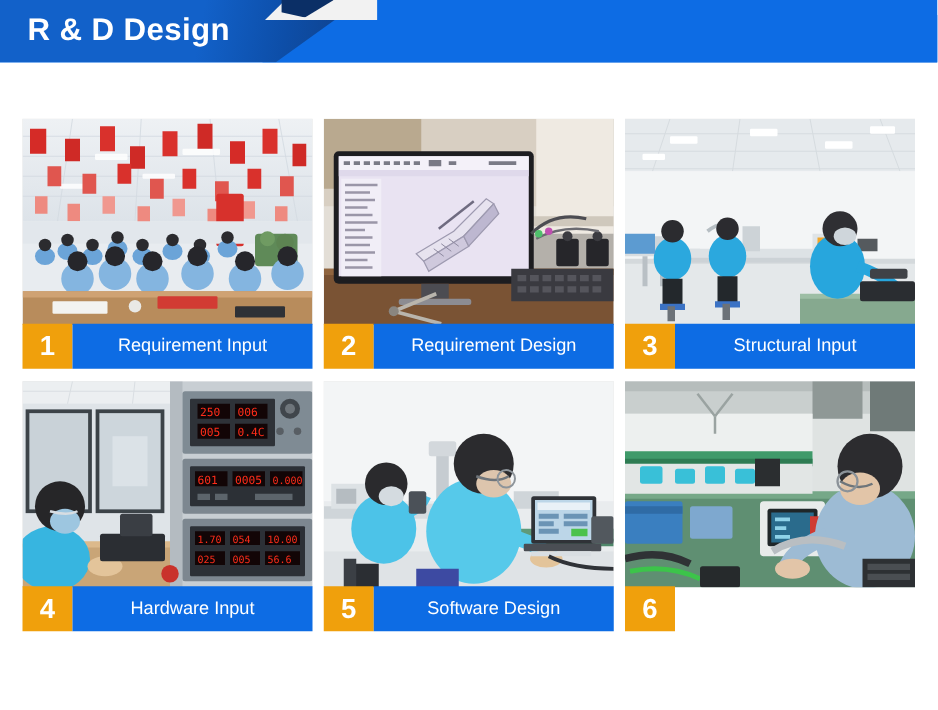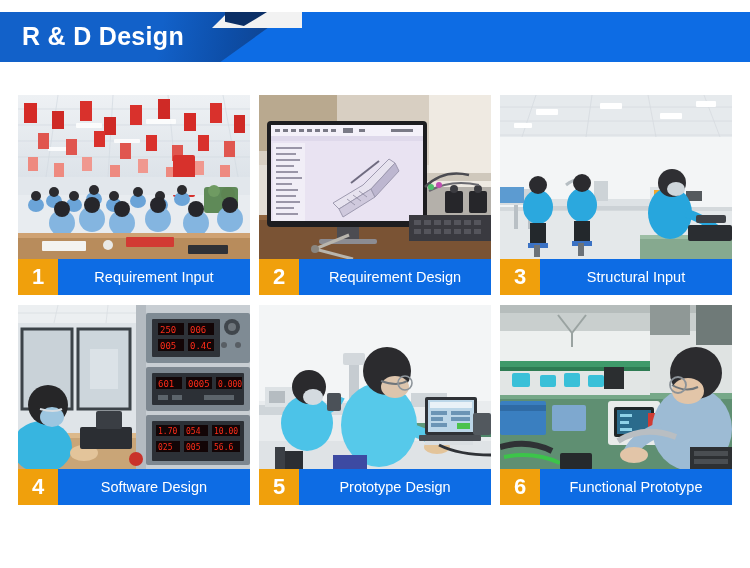--- a/index.html
+++ b/index.html
@@ -9,21 +9,20 @@
     font-family:"Liberation Sans", sans-serif;
     overflow:hidden;
   }
 
   
   .header {
     position:relative;
     width:750px; height:50px;
     overflow:hidden;
     background:#0d6ce4;
-    margin-top:12px;
   }
   .header-left {
     position:absolute; left:0; top:0;
     width:290px; height:50px;
     background:linear-gradient(100deg,#1261c9 0%,#1261c9 55%,#0d4ea8 78%,#103f86 100%);
     clip-path:polygon(0 0, 100% 0, 76% 100%, 0 100%);
     z-index:3;
   }
   .header-notch {
     position:absolute; left:212px; top:0;
@@ -454,21 +453,21 @@
           <path d="M22 104 q14 4 22 0" stroke="#d7dde2" stroke-width="2" fill="none"></path>
           <ellipse cx="66" cy="148" rx="14" ry="8" fill="#e3c49a"></ellipse>
         </g>
         <rect x="62" y="122" width="52" height="22" rx="2" fill="#2b2e33"></rect>
         <rect x="78" y="106" width="26" height="18" rx="2" fill="#3a3e44"></rect>
         <circle cx="118" cy="154" r="7" fill="#c9322b"></circle>
       </svg>
     </div>
     <div class="caption">
       <div class="num">4</div>
-      <div class="label">Software Design</div>
+      <div class="label">Hardware Input</div>
     </div>
   </div>
 
   <div class="cell">
     <div class="photo">
       <svg viewBox="0 0 232 165" preserveAspectRatio="none">
         <rect width="232" height="165" fill="#f0f2f3"></rect>
         <rect x="0" y="0" width="232" height="96" fill="#f3f5f6"></rect>
         <rect x="0" y="96" width="232" height="40" fill="#e9ecee"></rect>
         <rect x="0" y="136" width="232" height="29" fill="#dfe3e6"></rect>
@@ -514,21 +513,21 @@
           <rect x="198" y="118" width="13" height="6" fill="#4cc24c"></rect>
           <rect x="160" y="130" width="62" height="6" rx="1" fill="#4a4e54"></rect>
           <rect x="166" y="136" width="48" height="4" fill="#d9dee2"></rect>
         </g>
         <rect x="214" y="108" width="18" height="22" rx="2" fill="#52585e"></rect>
         <path d="M180 140 q20 10 52 10" stroke="#2f3237" stroke-width="3" fill="none"></path>
       </svg>
     </div>
     <div class="caption">
       <div class="num">5</div>
-      <div class="label">Prototype Design</div>
+      <div class="label">Software Design</div>
     </div>
   </div>
 
   <div class="cell">
     <div class="photo">
       <svg viewBox="0 0 232 165" preserveAspectRatio="none">
         <rect width="232" height="165" fill="#dfe3e2"></rect>
         <rect x="0" y="0" width="232" height="26" fill="#c9cfce"></rect>
         <rect x="0" y="0" width="232" height="8" fill="#b6bdbc"></rect>
         <rect x="150" y="0" width="40" height="30" fill="#8f9896"></rect>
@@ -578,17 +577,16 @@
         <rect x="190" y="142" width="42" height="23" fill="#2d3033"></rect>
         <g fill="#4a4e52">
           <rect x="194" y="146" width="34" height="5"></rect>
             <rect x="194" y="154" width="34" height="5"></rect>
         </g>
         <rect x="60" y="148" width="32" height="17" rx="2" fill="#262a2c"></rect>
       </svg>
     </div>
     <div class="caption">
       <div class="num">6</div>
-      <div class="label">Functional Prototype</div>
     </div>
   </div>
 
 </div>
 
 </body></html>

